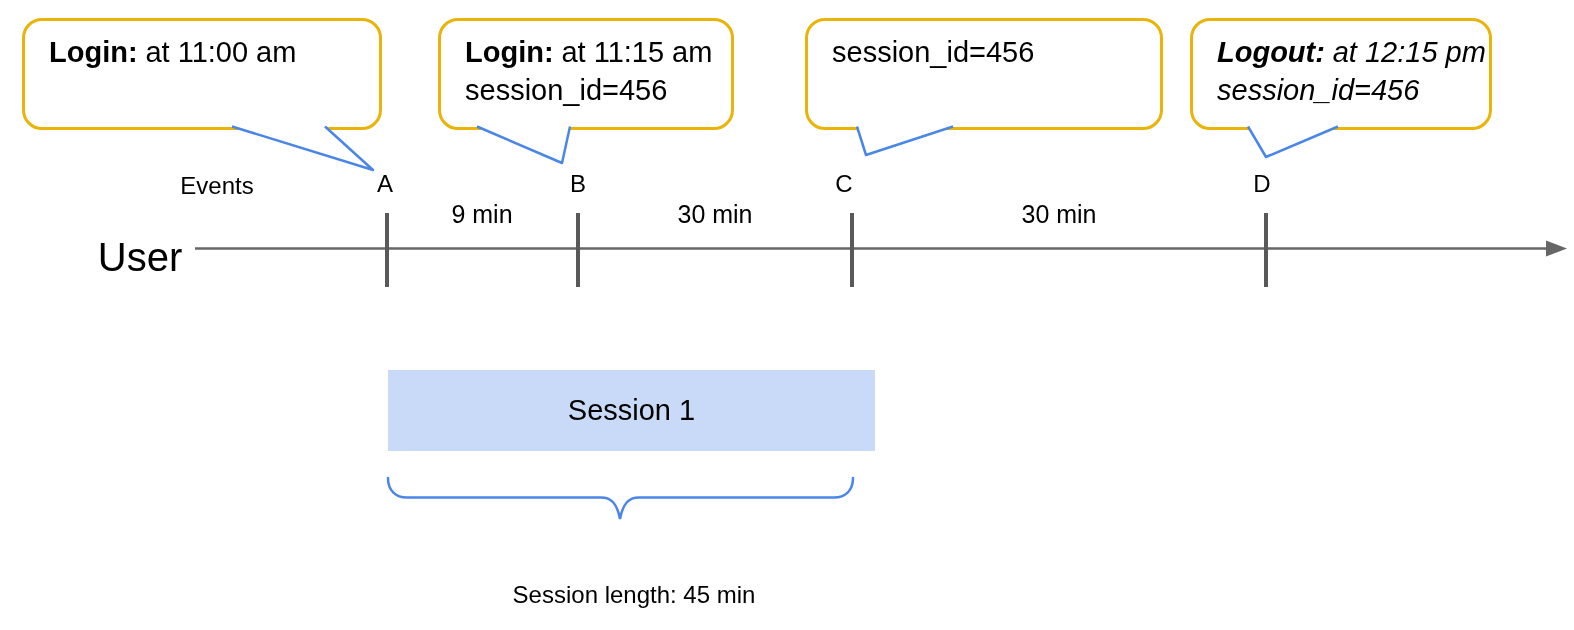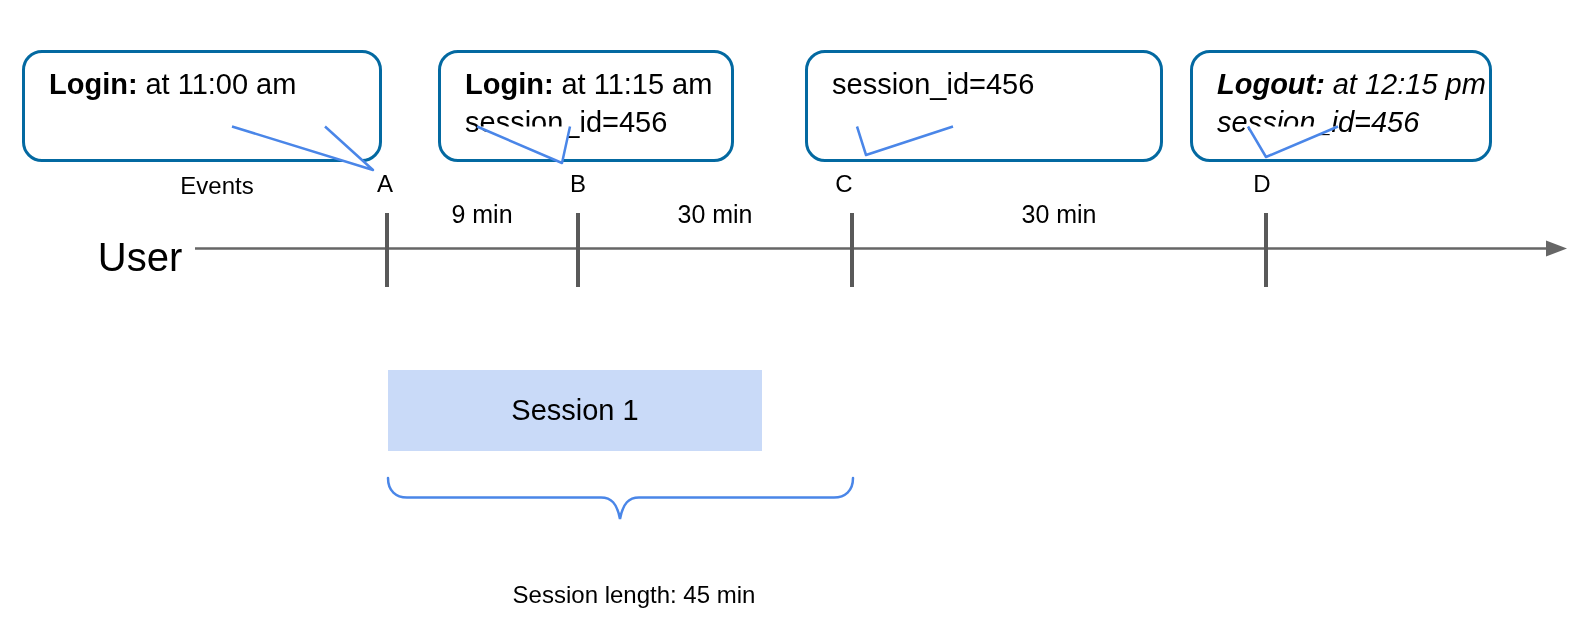--- a/index.html
+++ b/index.html
@@ -11,28 +11,27 @@
     font-family: "Liberation Sans", sans-serif;
     color: #000000;
     overflow: hidden;
   }
   .callout {
     position: absolute;
     box-sizing: border-box;
     top: 18px;
     height: 112px;
     background: #ffffff;
-    border: 3px solid #0369a1;
+    border: 3px solid #eab308;
     border-radius: 20px;
     padding: 12px 22px 0 24px;
     font-size: 29px;
     line-height: 38px;
     white-space: nowrap;
     z-index: 1;
-    margin-top: 32px;
   }
   .callout .evt { font-weight: bold; }
   .callout .time { margin-left: 0.27em; }
   .overlay {
     position: absolute;
     left: 0; top: 0;
     width: 1574px; height: 630px;
     z-index: 3;
     pointer-events: none;
   }
@@ -41,21 +40,21 @@
     transform: translate(-50%, -50%);
     white-space: nowrap;
     z-index: 2;
   }
   .lbl-29 { font-size: 24px; }
   .lbl-25 { font-size: 25px; }
   .user-lbl { font-size: 40px; }
   .session-box {
     position: absolute;
     left: 388px; top: 370px;
-    width: 374px; height: 81px;
+    width: 487px; height: 81px;
     background: #c9daf8;
     display: flex;
     align-items: center;
     justify-content: center;
     font-size: 29px;
     z-index: 1;
   }
 </style>
 </head>
 <body>

